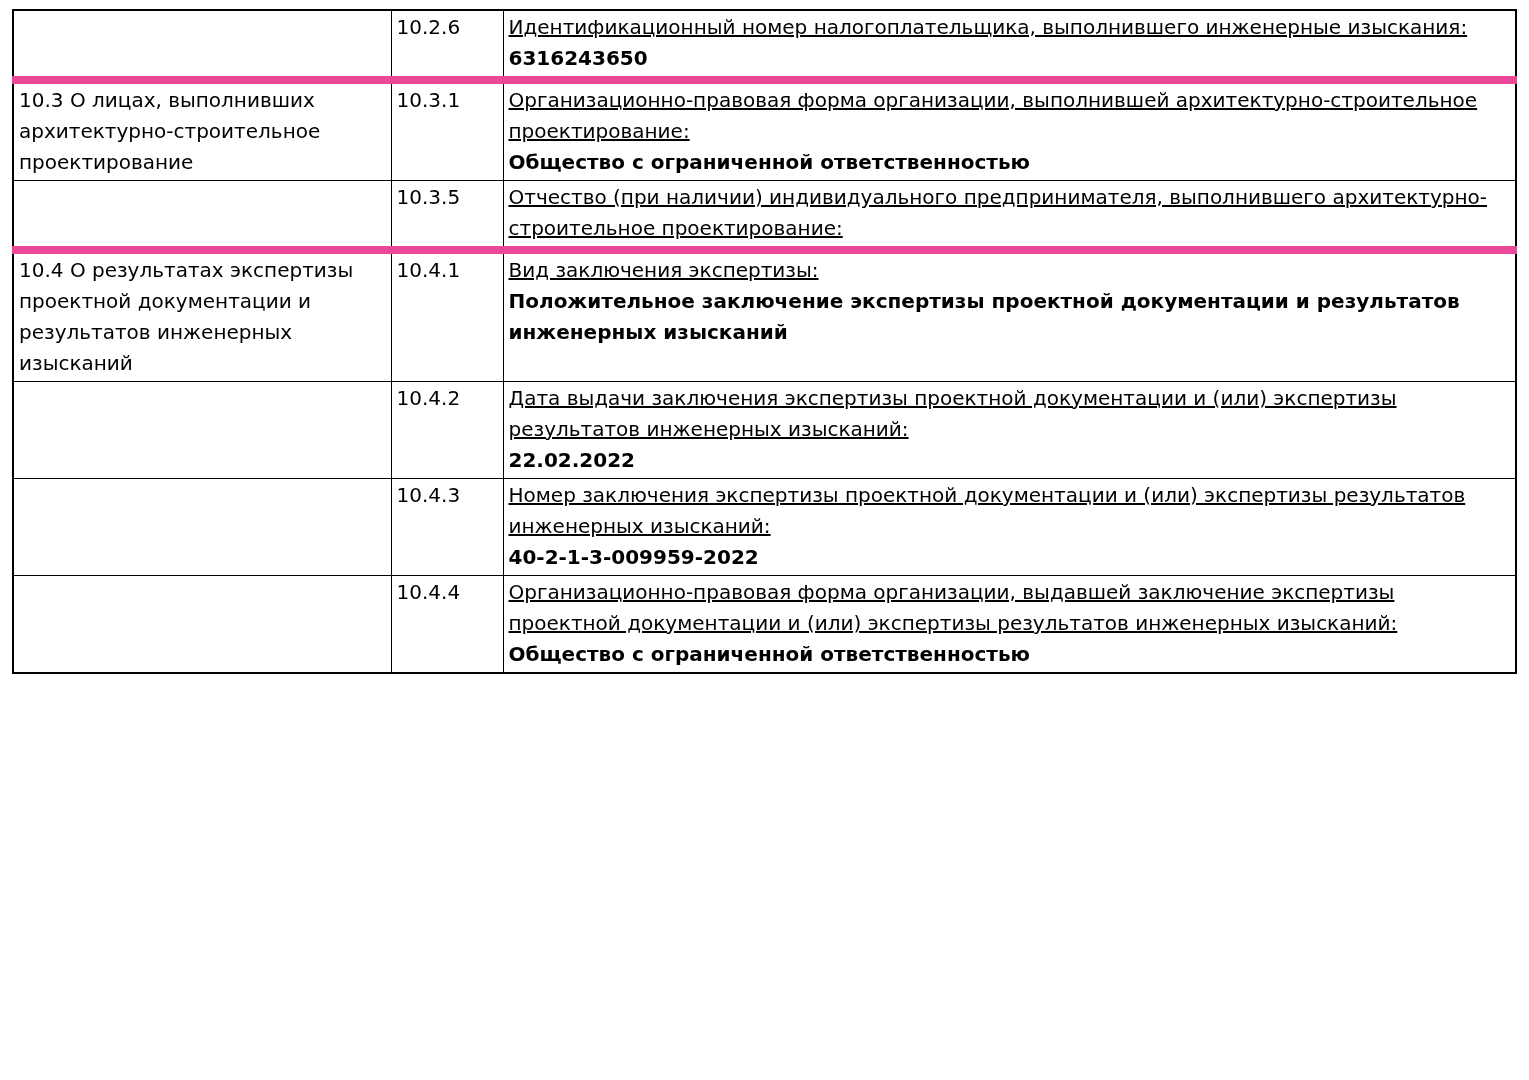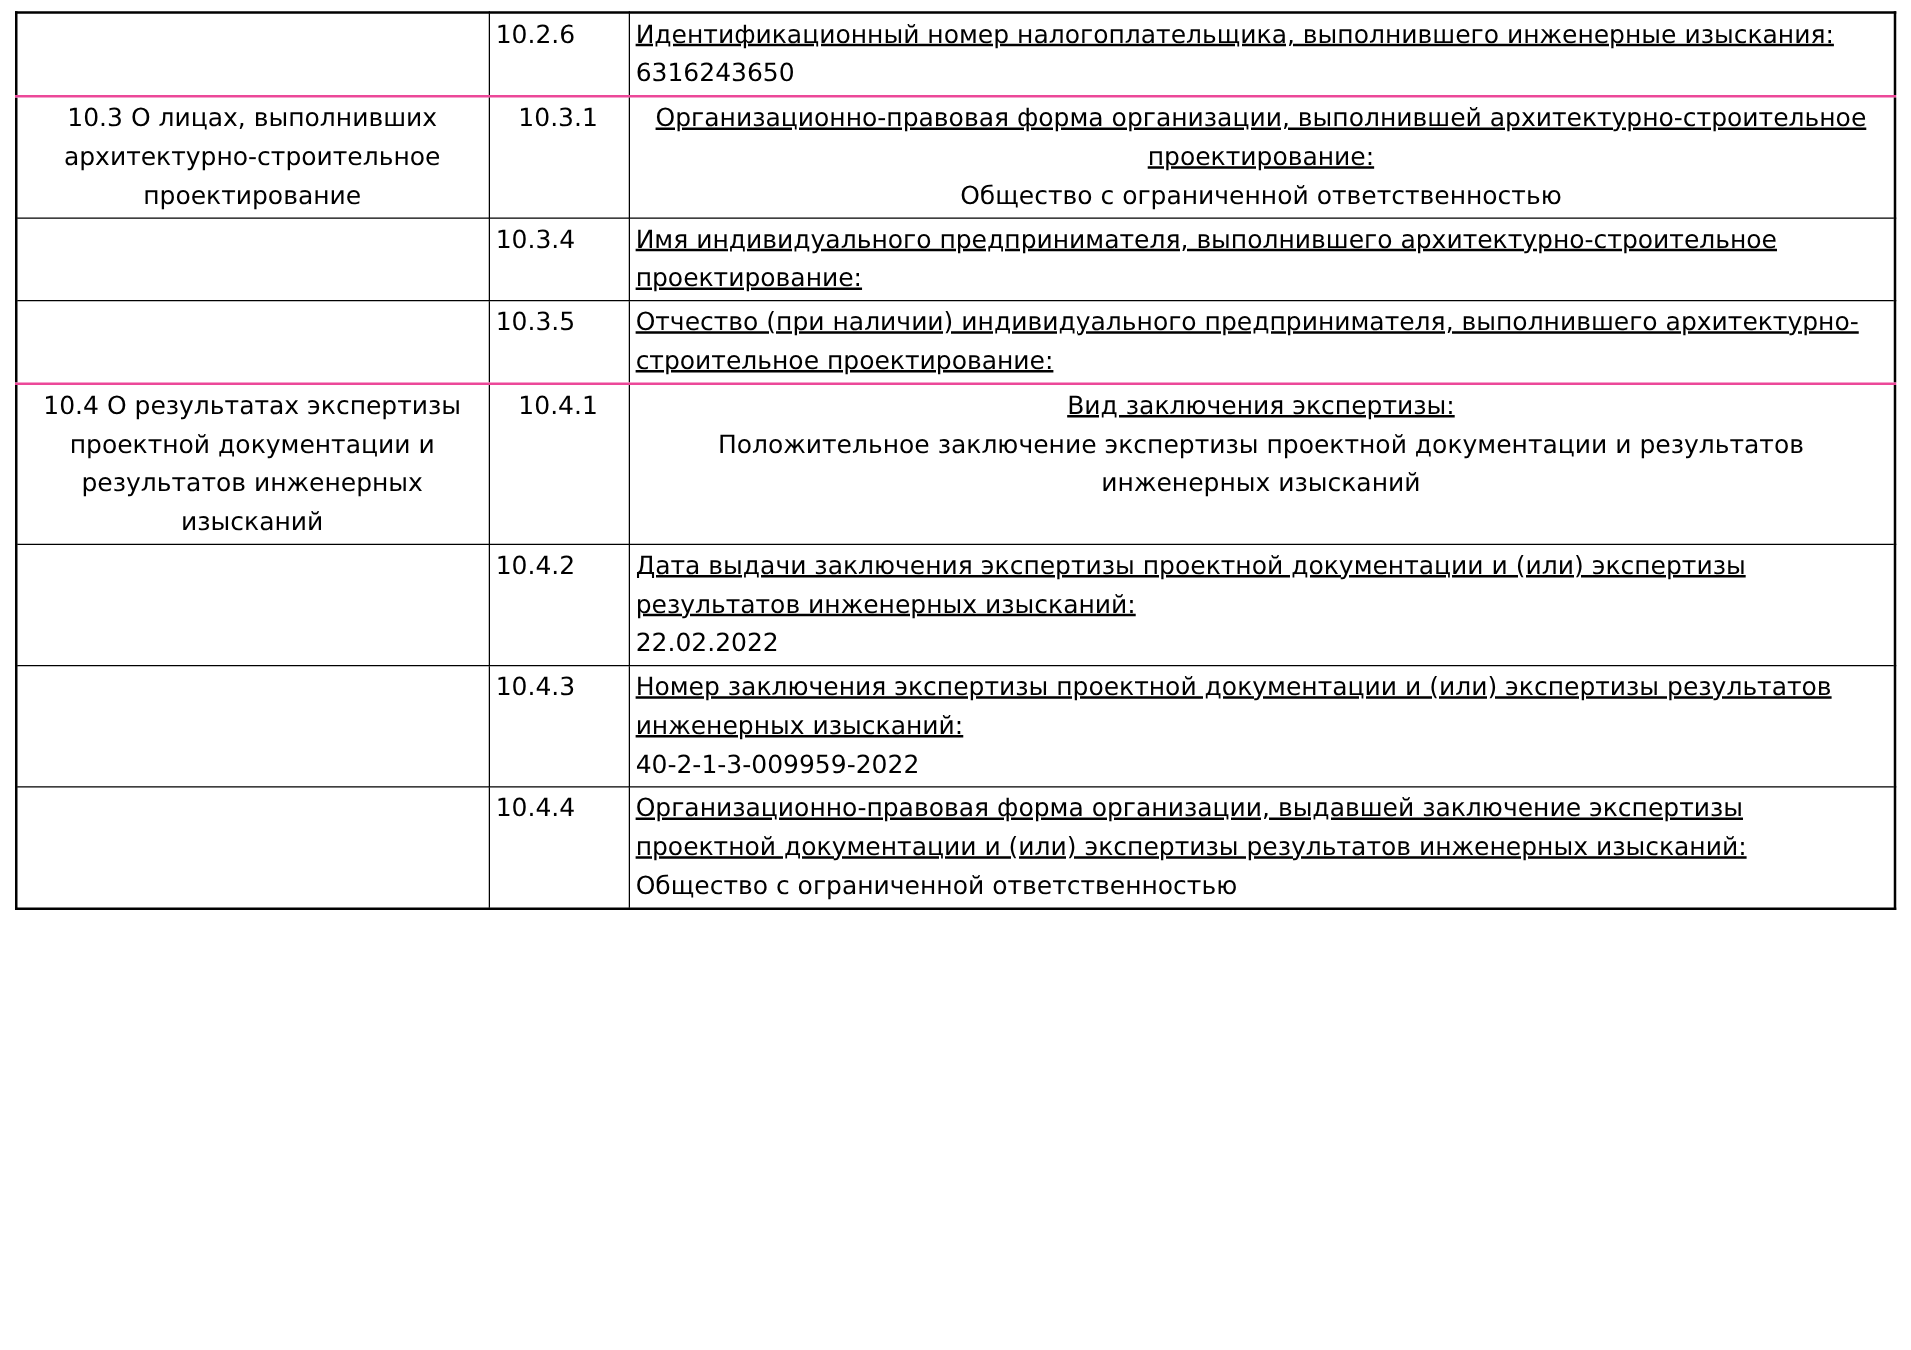--- a/index.html
+++ b/index.html
@@ -32,39 +32,38 @@
   table.decl col.c-section { width: 378px; }
   table.decl col.c-code    { width: 112px; }
   table.decl col.c-content { width: 1013px; }
   table.decl td {
     border: 1px solid #000000;
     vertical-align: top;
     padding: 1px 6px 2px 5px;
     overflow: hidden;
   }
   table.decl tr.section-start td {
-    border-top: 2px solid #ec4899;
-    text-align: center;
+    border-top: 8px solid #ec4899;
   }
   td.section-cell {
     vertical-align: top;
   }
   td.code-cell {
     vertical-align: middle;
     padding-left: 7px;
     white-space: nowrap;
   }
   td.content-cell .field-label {
     white-space: pre-line;
     font-weight: normal;
     text-decoration: underline;
   }
   td.content-cell .field-value {
     white-space: pre-line;
-    font-weight: normal;
+    font-weight: bold;
   }
 </style>
 </head>
 <body>
 
 <div class="page">
   <table class="decl">
     <colgroup>
       <col class="c-section">
       <col class="c-code">
@@ -87,32 +86,20 @@
           <td class="section-cell">
             <div>10.3 О лицах, выполнивших архитектурно-строительное проектирование</div>
           </td>
           <td class="code-cell">
             <div>10.3.1</div>
           </td>
           <td class="content-cell">
             <div class="field-label">Организационно-правовая форма организации, выполнившей архитектурно-строительное
 проектирование:</div>
             <div class="field-value">Общество с ограниченной ответственностью</div>
-          </td>
-        </tr>
-        <tr>
-          <td class="section-cell">
-            <div></div>
-          </td>
-          <td class="code-cell">
-            <div>10.3.4</div>
-          </td>
-          <td class="content-cell">
-            <div class="field-label">Имя индивидуального предпринимателя, выполнившего архитектурно-строительное
-проектирование:</div>
           </td>
         </tr>
         <tr>
           <td class="section-cell">
             <div></div>
           </td>
           <td class="code-cell">
             <div>10.3.5</div>
           </td>
           <td class="content-cell">

